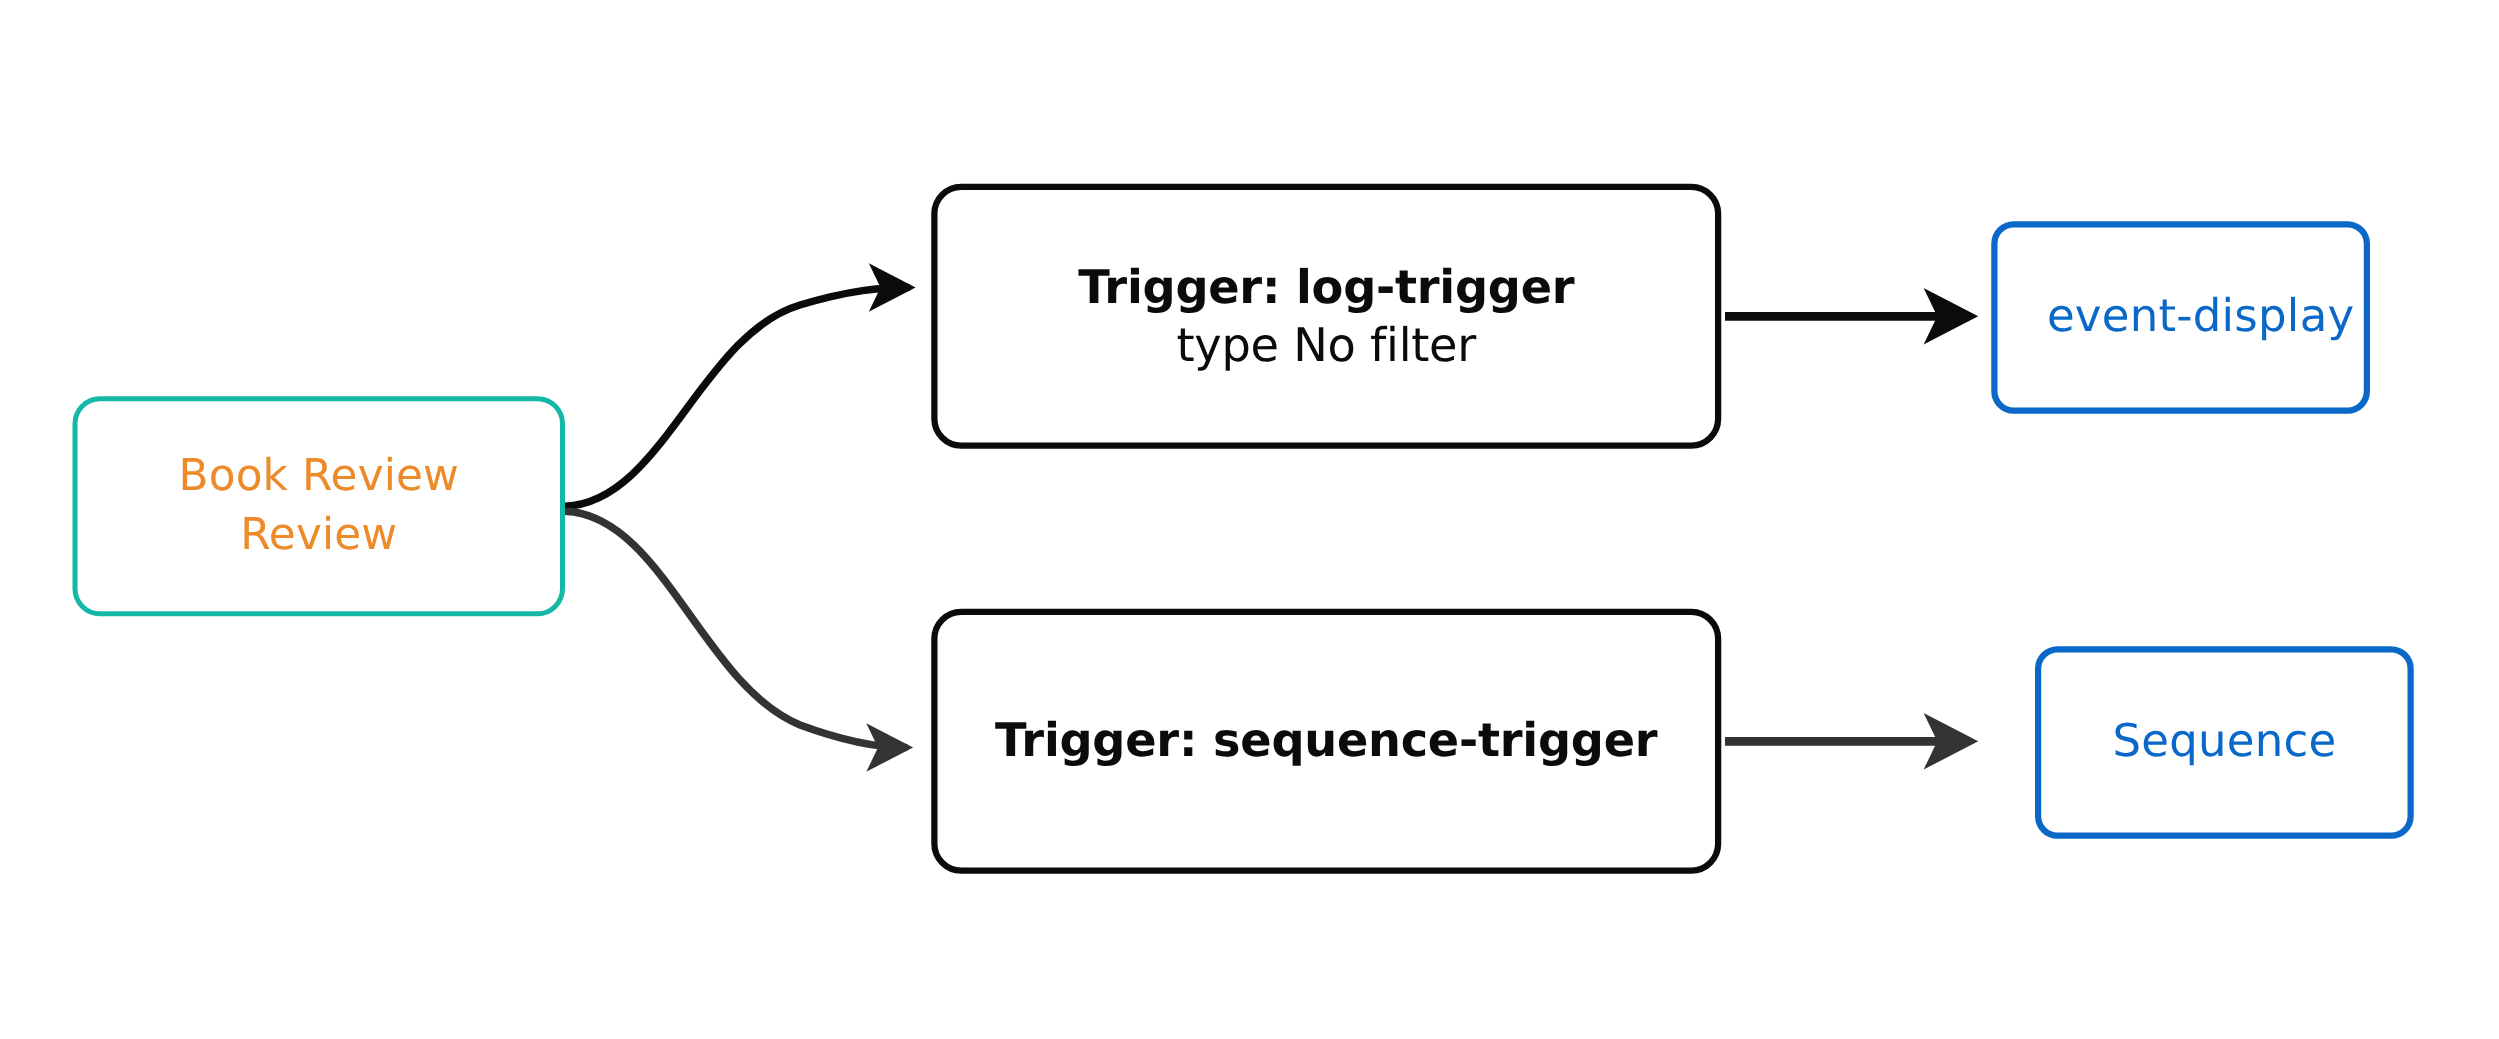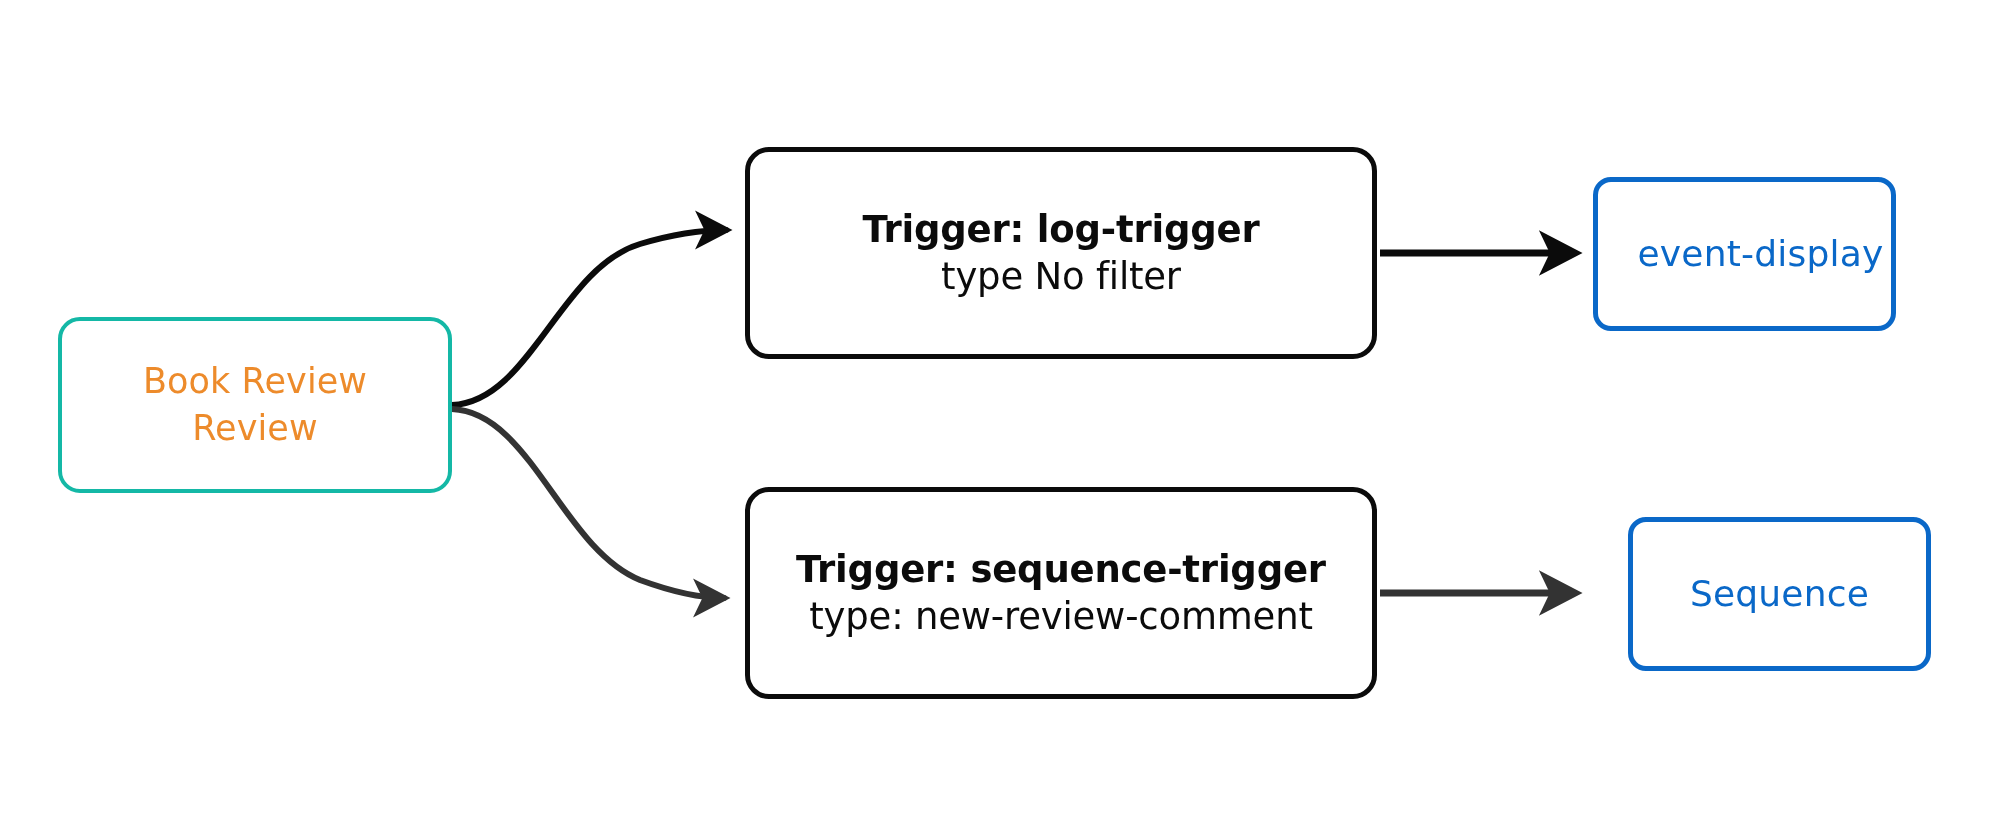--- a/index.html
+++ b/index.html
@@ -126,21 +126,20 @@
     <span class="line">Review</span>
   </div>
 
   <div class="node node-trigger pos-top">
     <span class="title">Trigger: log-trigger</span>
     <span class="subtitle">type No filter</span>
   </div>
 
   <div class="node node-trigger pos-bottom">
     <span class="title">Trigger: sequence-trigger</span>
-    <span class="subtitle">type: new-review-comment</span>
   </div>
 
   <div class="node node-sink pos-top">
     <span class="line">event-display</span>
   </div>
 
   <div class="node node-sink pos-bottom">
     <span class="line">Sequence</span>
   </div>
 

